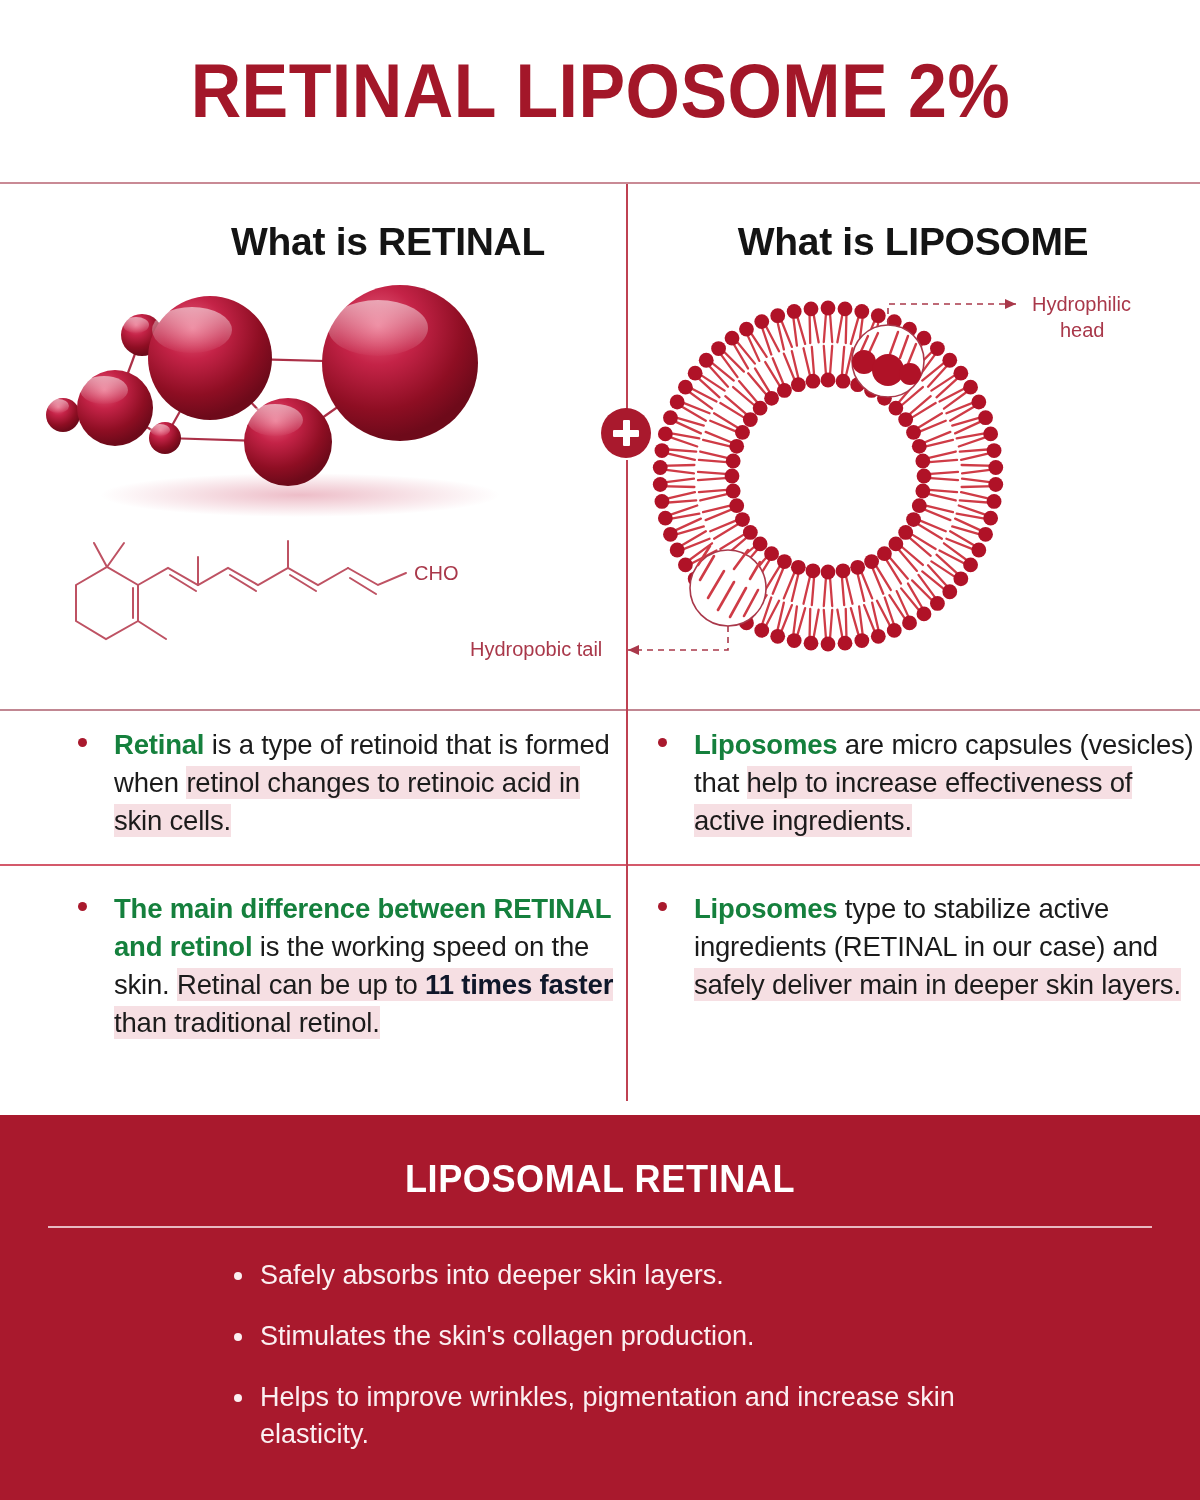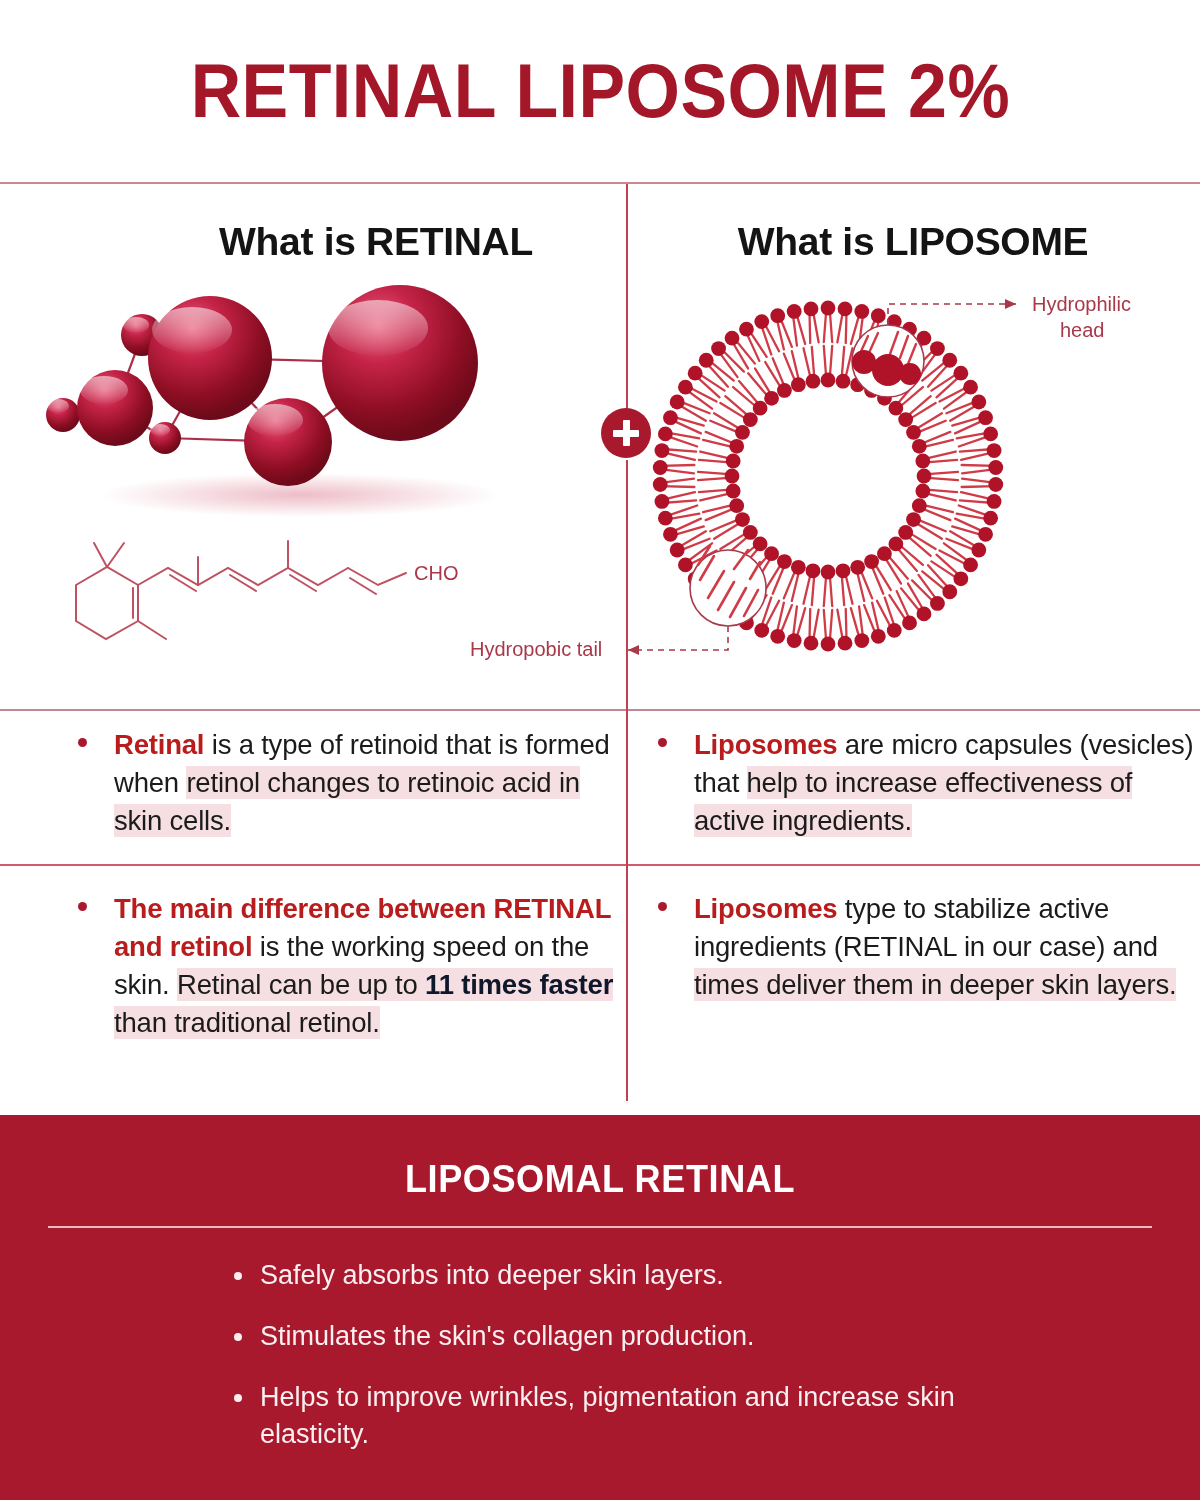--- a/index.html
+++ b/index.html
@@ -44,40 +44,40 @@
   }
   .plus-badge .bar-h { position:absolute; width:26px; height:7px; background:#fff; border-radius:1px;}
   .plus-badge .bar-v { position:absolute; width:7px; height:26px; background:#fff; border-radius:1px;}
 
   
   .col-head {
     position:absolute; top:214px; height:56px;
     display:flex; align-items:center; justify-content:center;
     font-size:39px; font-weight:bold; color:#141414; letter-spacing:-0.3px;
   }
-  .col-head.left  { left:4px;   width:744px; }
+  .col-head.left  { left:16px;   width:744px; }
   .col-head.right { left:626px; width:574px; }
 
   
   .illus { position:absolute; }
   .illus-left  { left:20px;  top:290px; width:600px; height:400px; }
   .illus-right { left:640px; top:288px; width:560px; height:400px;text-align:right; }
 
   
   .bullet-block { position:absolute; }
   .bullet-block .bullet {
     position:absolute; left:0; top:12px;
     width:9px; height:9px; border-radius:50%; background:#A9192D;
   }
   .bullet-block .btext {
     margin-left:36px;
     font-size:27.5px; line-height:38px; color:#1B1B1B;
     letter-spacing:-0.2px;
   }
-  .btext b { font-weight:bold; color:#b91c1c; }
+  .btext b { font-weight:bold; color:#15803d; }
   .hl { background:#F6DFE3; padding:1px 0; box-decoration-break:clone; -webkit-box-decoration-break:clone; }
   .redbold { color:#0f172a; font-weight:bold; }
 
   .b-l1 { left:78px;  top:726px;  width:532px; }
   .b-r1 { left:658px; top:726px;  width:542px; }
   .b-l2 { left:78px;  top:890px;  width:540px; }
   .b-r2 { left:658px; top:890px;  width:542px; }
 
   
   .footer {
@@ -607,21 +607,21 @@
   <div class="bullet-block b-l2">
     <span class="bullet"></span>
     <div class="btext">
       <b>The main difference between RETINAL and retinol</b><span> is the working speed  on the skin. </span><span class="hl">Retinal can be up to </span><span class="hl redbold">11 times faster</span><span class="hl"> than traditional retinol.</span>
     </div>
   </div>
 
   <div class="bullet-block b-r2">
     <span class="bullet"></span>
     <div class="btext">
-      <b>Liposomes</b><span> type to stabilize active ingredients (RETINAL in our case) and </span><span class="hl">times deliver them in deeper skin layers.</span>
+      <b>Liposomes</b><span> type to stabilize active ingredients (RETINAL in our case) and </span><span class="hl">safely deliver main in deeper skin layers.</span>
     </div>
   </div>
 
   <div class="footer">
     <h2>LIPOSOMAL RETINAL</h2>
     <div class="rule"></div>
     <ul id="footer-list">
         <li>Safely absorbs into deeper skin layers.</li>
         <li>Stimulates the skin's collagen production.</li>
         <li>Helps to improve wrinkles, pigmentation and increase skin elasticity.</li>

